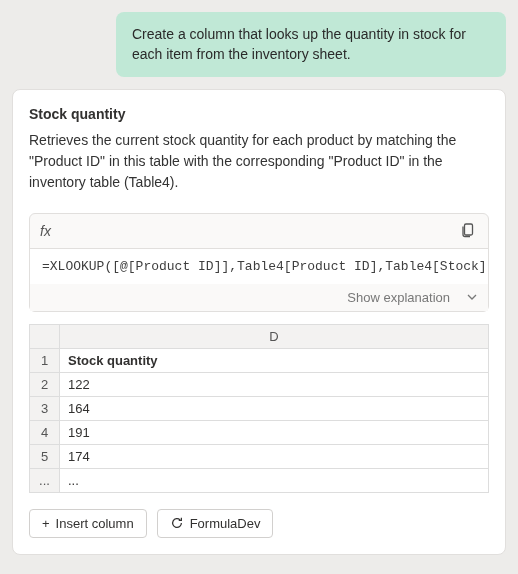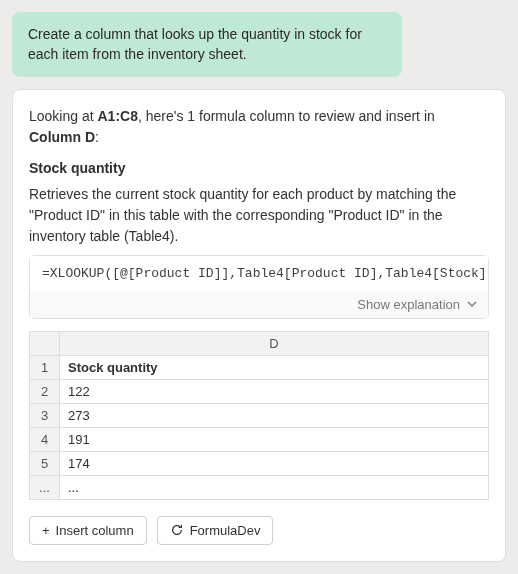--- a/index.html
+++ b/index.html
@@ -11,21 +11,21 @@
       font-family: "Segoe UI", -apple-system, BlinkMacSystemFont, sans-serif;
       background: #edecea;
       font-size: 14px;
       color: #323130;
       width: 518px;
       height: 574px;
       padding: 12px;
     }
     .user-bubble-row {
       display: flex;
-      justify-content: flex-start;
+      justify-content: flex-end;
       margin-bottom: 12px;
     }
     .user-bubble {
       background: #c0e8d6;
       border-radius: 8px;
       padding: 12px 16px;
       max-width: 390px;
       line-height: 1.45;
       color: #2a2a2a;
     }
@@ -41,21 +41,21 @@
       color: #333;
     }
     .intro-line strong { font-weight: 600; }
     .section-title {
       font-weight: 600;
       margin-bottom: 8px;
       font-size: 14px;
     }
     .section-desc {
       line-height: 1.5;
-      margin-bottom: 8px;
+      margin-bottom: 20px;
       color: #333;
     }
     .formula-block {
       border: 1px solid #e1dfdd;
       border-radius: 6px;
       background: #faf9f8;
       margin-bottom: 12px;
     }
     .formula-header {
       display: flex;
@@ -83,21 +83,21 @@
       font-size: 13px;
       color: #3e3e3e;
       white-space: nowrap;
       overflow: hidden;
     }
     .formula-footer {
       display: flex;
       justify-content: flex-end;
       align-items: center;
       padding: 6px 10px;
-      gap: 6px;
+      gap: 16px;
       background: #faf9f8;
     }
     .show-exp {
       color: #787878;
       font-size: 13px;
       cursor: pointer;
     }
     .chev {
       color: #787878;
     }
@@ -160,29 +160,35 @@
 <body>
 
 <div class="user-bubble-row">
   <div class="user-bubble">
     <span>Create a column that looks up the quantity in stock for each item from the inventory sheet.</span>
   </div>
 </div>
 
 <div class="response-card">
 
-  <p class="intro-line">
-    <span>Looking at </span><strong>A1:C8</strong><span>, here's 1 formula column to review and insert in </span><strong>Column D</strong><span>:</span>
-  </p>
 
   <div class="section-title">Stock quantity</div>
 
   <p class="section-desc">Retrieves the current stock quantity for each product by matching the "Product ID" in this table with the corresponding "Product ID" in the inventory table (Table4).</p>
 
   <div class="formula-block">
+    <div class="formula-header">
+      <span class="fx-label">fx</span>
+      <span class="copy-btn">
+        <svg width="16" height="16" viewBox="0 0 16 16" fill="none" stroke="currentColor" stroke-width="1.3">
+          <rect x="4.5" y="2" width="8" height="11" rx="1.5"></rect>
+          <path d="M3 4.5 v8 a2 2 0 0 0 2 2 h5"></path>
+        </svg>
+      </span>
+    </div>
     <div class="formula-body">=XLOOKUP([@[Product ID]],Table4[Product ID],Table4[Stock])</div>
     <div class="formula-footer">
       <span class="show-exp">Show explanation</span>
       <span class="chev">
         <svg width="12" height="12" viewBox="0 0 12 12" fill="none" stroke="currentColor" stroke-width="1.3">
           <path d="M2 4 l4 4 l4 -4"></path>
         </svg>
       </span>
     </div>
   </div>
@@ -198,21 +204,21 @@
         <tr>
           <td class="rownum">1</td>
           <td class="colhead">Stock quantity</td>
         </tr>
         <tr>
           <td class="rownum">2</td>
           <td>122</td>
         </tr>
         <tr>
           <td class="rownum">3</td>
-          <td>273</td>
+          <td>164</td>
         </tr>
         <tr>
           <td class="rownum">4</td>
           <td>191</td>
         </tr>
         <tr>
           <td class="rownum">5</td>
           <td>174</td>
         </tr>
         <tr>

